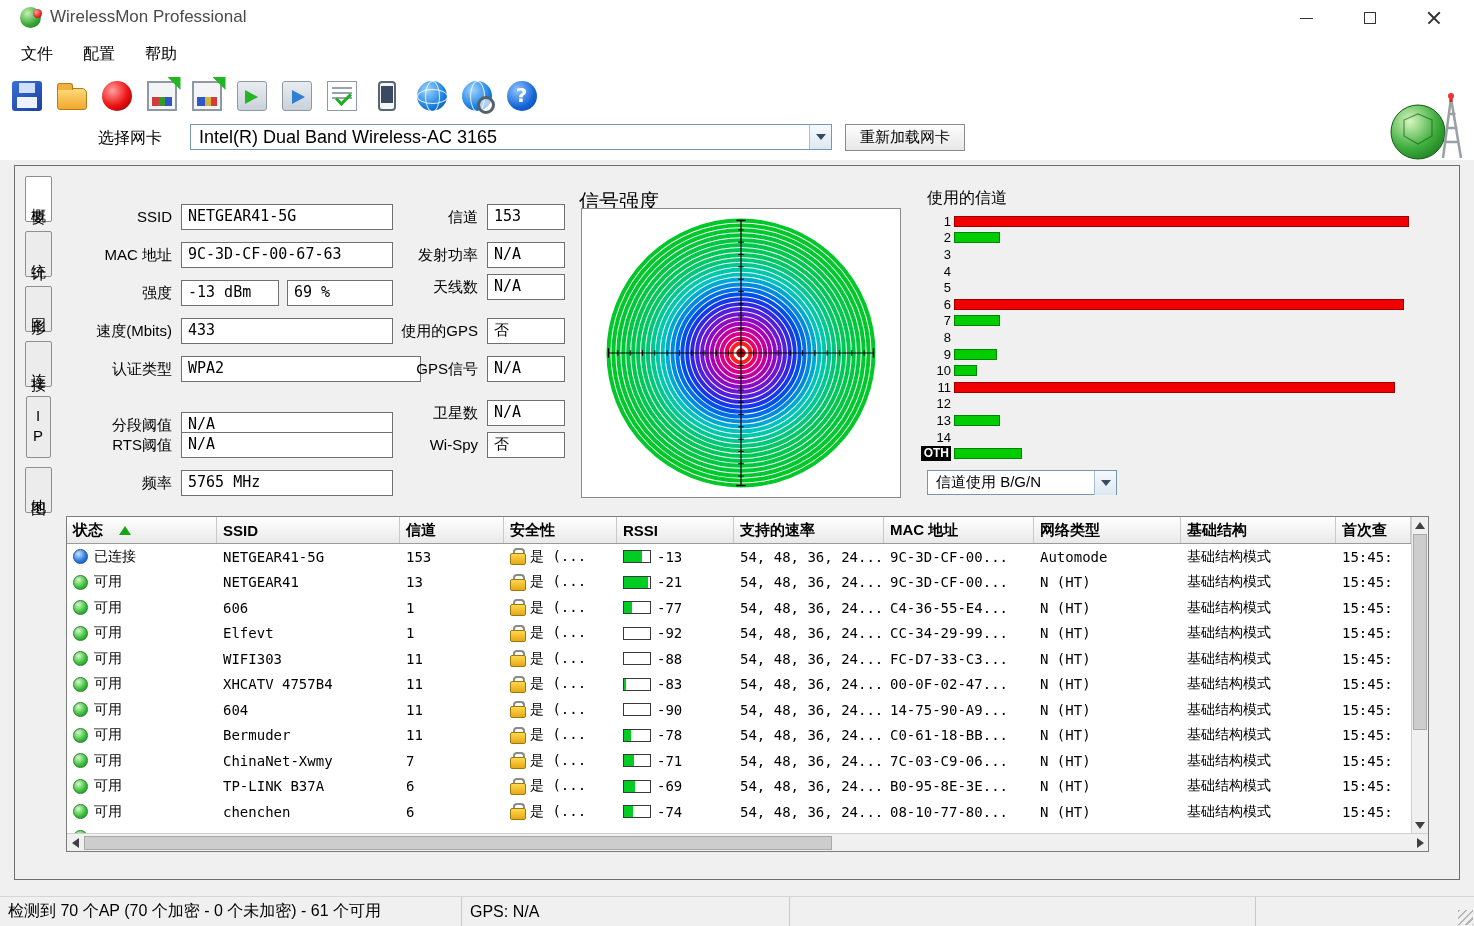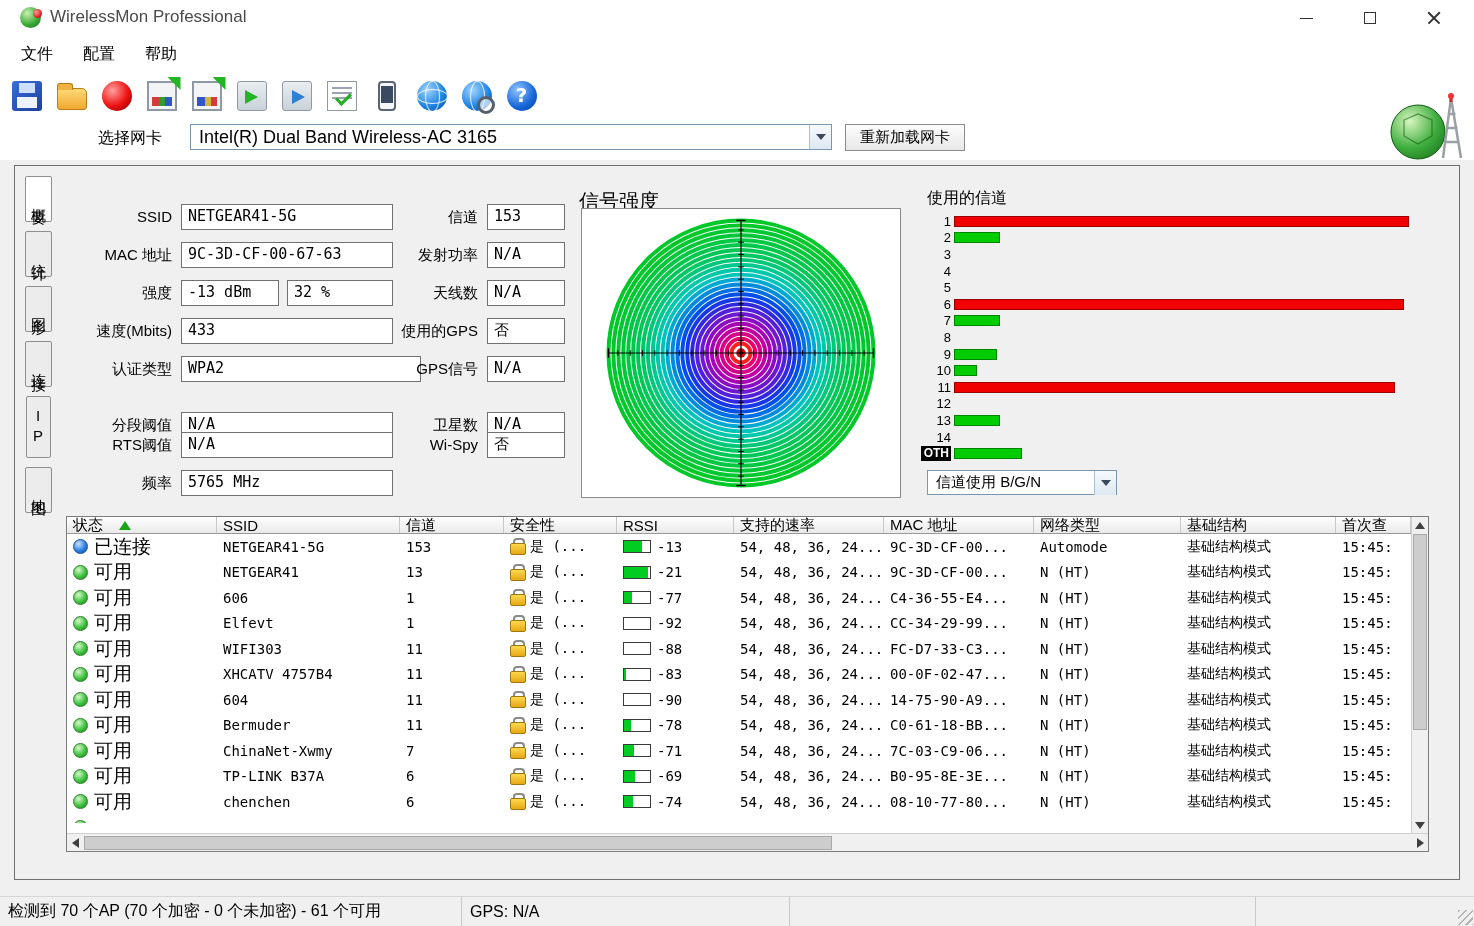--- a/index.html
+++ b/index.html
@@ -108,32 +108,32 @@
   .chlabel { width:30px; text-align:right; font-size:13px; margin-right:3px; line-height:13px; }
   .chlabel.oth { width:auto; min-width:30px; background:#000; color:#fff; font-weight:bold; font-size:12px; padding:1px 2px; }
   .chbarwrap { flex:1; height:12px; display:flex; align-items:center; }
   .chbar { height:11px; display:inline-block; border:1px solid rgba(0,0,0,.35); }
   .chan-select { position:absolute; left:912px; top:304px; width:190px; height:25px; border:1px solid #7a96ad; background:#fff;
     display:flex; align-items:center; }
   .chan-select .select-value { font-family:"Liberation Sans",sans-serif; font-size:15px; }
 
   
   .table-wrap { position:absolute; left:51px; top:350px; width:1363px; height:336px; border:1px solid #7c7c7c; background:#fff; }
-  .thead { display:grid; height:17px; width:1344px; background:linear-gradient(#ffffff,#e9e9e9); border-bottom:1px solid #9a9a9a; }
+  .thead { display:grid; height:27px; width:1344px; background:linear-gradient(#ffffff,#e9e9e9); border-bottom:1px solid #9a9a9a;font-weight:bold; }
   .hcell { display:flex; align-items:center; padding:0 6px; border-right:1px solid #c9c9c9; font-size:15px; white-space:nowrap; overflow:hidden; }
   .sort-asc { width:0; height:0; border-left:6px solid transparent; border-right:6px solid transparent;
     border-bottom:9px solid #16a516; display:inline-block; margin-left:16px; }
   .tbody { width:1344px; height:289px; overflow:hidden; }
   .trow { display:grid; height:25.5px; align-items:center; }
   .tcell { padding:0 6px; white-space:nowrap; overflow:hidden; display:flex; align-items:center; gap:6px;
     font-family:"DejaVu Sans Mono",monospace; font-size:14px; }
   .dot { width:15px; height:15px; border-radius:50%; display:inline-block; flex:0 0 auto; }
   .dot.connected { background:radial-gradient(circle at 35% 30%, #c8e4ff, #2f7fe0 55%, #0a4fa0); border:1px solid #1b4f9a; }
   .dot.available { background:radial-gradient(circle at 35% 30%, #d8f8cc, #3fc43f 55%, #1a7f1a); border:1px solid #2a7f2a; }
-  .stext { font-family:"Liberation Sans",sans-serif; font-size:19px; }
+  .stext { font-family:"Liberation Sans",sans-serif; font-size:14px; }
   .lock { width:14px; height:17px; position:relative; display:inline-block; flex:0 0 auto; }
   .lock::before { content:""; position:absolute; top:0; left:3px; width:8px; height:9px; border:2px solid #8a8a8a;
     border-bottom:none; border-radius:4px 4px 0 0; }
   .lock::after { content:""; position:absolute; bottom:0; left:0; width:14px; height:10px;
     background:linear-gradient(#ffd84d,#e6a817); border:1px solid #9a7a10; border-radius:2px; }
   .rssibar { width:28px; height:13px; border:1px solid #3a3a3a; background:#fff; display:inline-block; flex:0 0 auto; }
   .rssifill { display:block; height:100%; background:#00cc22; }
 
   
   .vscroll { position:absolute; top:0; right:0; width:17px; height:316px; background:#f0f0f0; border-left:1px solid #cfcfcf; }
@@ -259,34 +259,34 @@
         <div class="vtab">统计</div>
         <div class="vtab">图形</div>
         <div class="vtab">连接</div>
         <div class="vtab">IP</div>
         <div class="vtab">地图</div>
       </div>
 
     <div class="summary-left">
         <div class="frow" style="top: 0px;"><span class="flabel" style="width: 150px;">SSID</span><span class="fbox" style="width: 212px;">NETGEAR41-5G</span></div>
         <div class="frow" style="top: 38px;"><span class="flabel" style="width: 150px;">MAC 地址</span><span class="fbox" style="width: 212px;">9C-3D-CF-00-67-63</span></div>
-        <div class="frow" style="top: 76px;"><span class="flabel" style="width: 150px;">强度</span><span class="fbox" style="width: 98px;">-13 dBm</span><span class="fbox" style="width: 106px; margin-left: 8px;">32 %</span></div>
+        <div class="frow" style="top: 76px;"><span class="flabel" style="width: 150px;">强度</span><span class="fbox" style="width: 98px;">-13 dBm</span><span class="fbox" style="width: 106px; margin-left: 8px;">69 %</span></div>
         <div class="frow" style="top: 114px;"><span class="flabel" style="width: 150px;">速度(Mbits)</span><span class="fbox" style="width: 212px;">433</span></div>
         <div class="frow" style="top: 152px;"><span class="flabel" style="width: 150px;">认证类型</span><span class="fbox" style="width: 240px;">WPA2</span></div>
         <div class="frow" style="top: 208px;"><span class="flabel" style="width: 150px;">分段阈值</span><span class="fbox" style="width: 212px;">N/A</span></div>
         <div class="frow" style="top: 228px;"><span class="flabel" style="width: 150px;">RTS阈值</span><span class="fbox" style="width: 212px;">N/A</span></div>
         <div class="frow" style="top: 266px;"><span class="flabel" style="width: 150px;">频率</span><span class="fbox" style="width: 212px;">5765 MHz</span></div>
       </div>
     <div class="summary-right">
         <div class="frow" style="top: 0px;"><span class="flabel" style="width: 96px;">信道</span><span class="fbox" style="width: 78px;">153</span></div>
         <div class="frow" style="top: 38px;"><span class="flabel" style="width: 96px;">发射功率</span><span class="fbox" style="width: 78px;">N/A</span></div>
-        <div class="frow" style="top: 76px;"><span class="flabel" style="width: 96px;">天线数</span><span class="fbox" style="width: 78px;">N/A</span></div>
+        <div class="frow" style="top: 70px;"><span class="flabel" style="width: 96px;">天线数</span><span class="fbox" style="width: 78px;">N/A</span></div>
         <div class="frow" style="top: 114px;"><span class="flabel" style="width: 96px;">使用的GPS</span><span class="fbox" style="width: 78px;">否</span></div>
         <div class="frow" style="top: 152px;"><span class="flabel" style="width: 96px;">GPS信号</span><span class="fbox" style="width: 78px;">N/A</span></div>
-        <div class="frow" style="top: 208px;"><span class="flabel" style="width: 96px;">卫星数</span><span class="fbox" style="width: 78px;">N/A</span></div>
+        <div class="frow" style="top: 196px;"><span class="flabel" style="width: 96px;">卫星数</span><span class="fbox" style="width: 78px;">N/A</span></div>
         <div class="frow" style="top: 228px;"><span class="flabel" style="width: 96px;">Wi-Spy</span><span class="fbox" style="width: 78px;">否</span></div>
       </div>
 
     <span class="sig-title">信号强度</span>
     <div class="sig-box">
         <svg viewBox="0 0 300 300" width="288" height="284">
           <circle cx="150" cy="150" r="140.00" fill="none" stroke="#00c828" stroke-width="4.16"></circle>
           <circle cx="150" cy="150" r="134.80" fill="none" stroke="#00c828" stroke-width="4.16"></circle>
           <circle cx="150" cy="150" r="129.60" fill="none" stroke="#00c830" stroke-width="4.16"></circle>
           <circle cx="150" cy="150" r="124.40" fill="none" stroke="#00c838" stroke-width="4.16"></circle>

